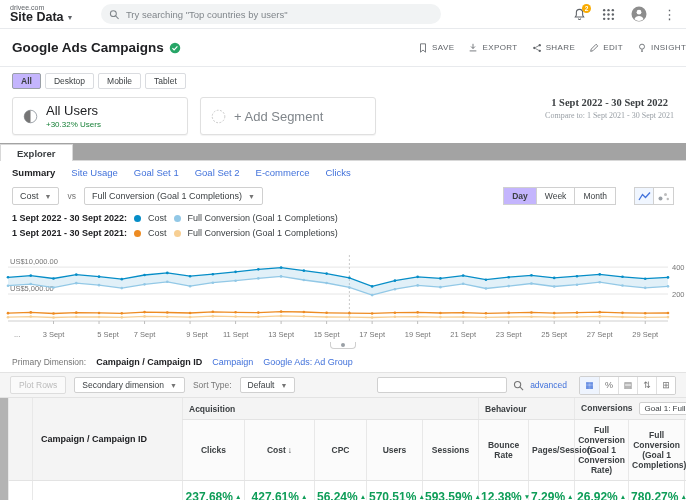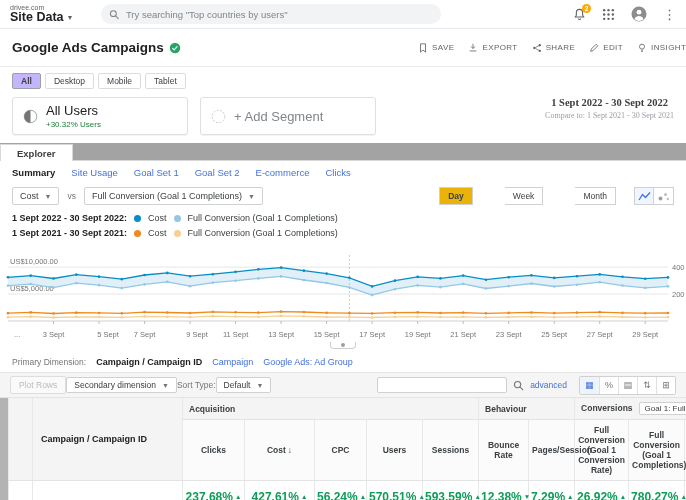--- a/index.html
+++ b/index.html
@@ -58,22 +58,22 @@
   .subnav a { font-size:9.5px; color:#4272db; text-decoration:none; cursor:pointer; }
 
   
   .controls { display:flex; align-items:center; padding:4px 12px 6px; gap:8px; }
   .chip { display:inline-flex; align-items:center; gap:6px; border:1px solid #d0d0d0; border-radius:2px;
           background:#fff; font-size:9px; color:#3c4043; padding:3px 7px; cursor:pointer; white-space:nowrap; }
   .chip .caret { font-size:7px; color:#757575; }
   .vs { font-size:8.5px; color:#757575; }
   .gran { margin-left:auto; display:flex; }
   .granbtn { font-size:8.5px; color:#3c4043; border:1px solid #d0d0d0; background:#fff; padding:3px 8px; cursor:pointer; }
-  .granbtn + .granbtn { border-left:none;margin-left:32px; }
-  .granbtn.active { background:#eab308; font-weight:bold; }
+  .granbtn + .granbtn { border-left:none; }
+  .granbtn.active { background:#c4b5fd; font-weight:bold; }
   .charttype { display:flex; margin-left:10px; }
   .ctbtn { width:20px; height:18px; border:1px solid #d0d0d0; background:#fff; display:flex; align-items:center; justify-content:center; cursor:pointer; }
   .ctbtn + .ctbtn { border-left:none; }
   .ctbtn.active { background:#f0f6ff; }
 
   
   .legend { padding:2px 12px 4px; }
   .lrow { display:flex; align-items:center; gap:7px; margin-bottom:5px; }
   .lrow .lbl { font-size:9px; font-weight:bold; color:#202124; }
   .dot { width:7px; height:7px; border-radius:50%; display:inline-block; }
@@ -89,21 +89,21 @@
   .anno-tab .ad { width:4px; height:4px; border-radius:50%; background:#9aa0a6; }
 
   
   .primdim { display:flex; gap:10px; align-items:center; padding:8px 12px 5px; }
   .primdim .pl { font-size:8.5px; color:#757575; }
   .primdim .sel { font-size:9px; font-weight:bold; color:#202124; }
   .primdim a { font-size:9px; color:#4272db; text-decoration:none; cursor:pointer; }
 
   
   .ttoolbar { height:26px; background:#f5f5f5; border-top:1px solid #e3e3e3; border-bottom:1px solid #e3e3e3;
-              display:flex; align-items:center; padding:4px 10px; }
+              display:flex; align-items:center; gap:8px; padding:4px 10px; }
   .tbtn { font-size:8.5px; border:1px solid #ddd; background:#fafafa; color:#bbb; padding:3px 8px; border-radius:2px; }
   .ttoolbar .chip { font-size:8.5px; padding:2px 7px; }
   .sortlbl { font-size:8.5px; color:#757575; }
   .tsearch { margin-left:auto; display:flex; align-items:center; gap:6px; }
   .tsearch input { width:130px; height:16px; border:1px solid #d0d0d0; border-radius:2px; font-size:9px; padding:0 5px;
                    font-family:"Liberation Sans", sans-serif; outline:none; background:#fff; }
   .adv { font-size:8.5px; color:#4272db; text-decoration:none; cursor:pointer; }
   .views { display:flex; border:1px solid #d0d0d0; border-radius:2px; overflow:hidden; margin-left:6px; }
   .vbtn { width:19px; height:17px; display:flex; align-items:center; justify-content:center; font-size:9px;
           color:#757575; background:#fff; cursor:pointer; }

